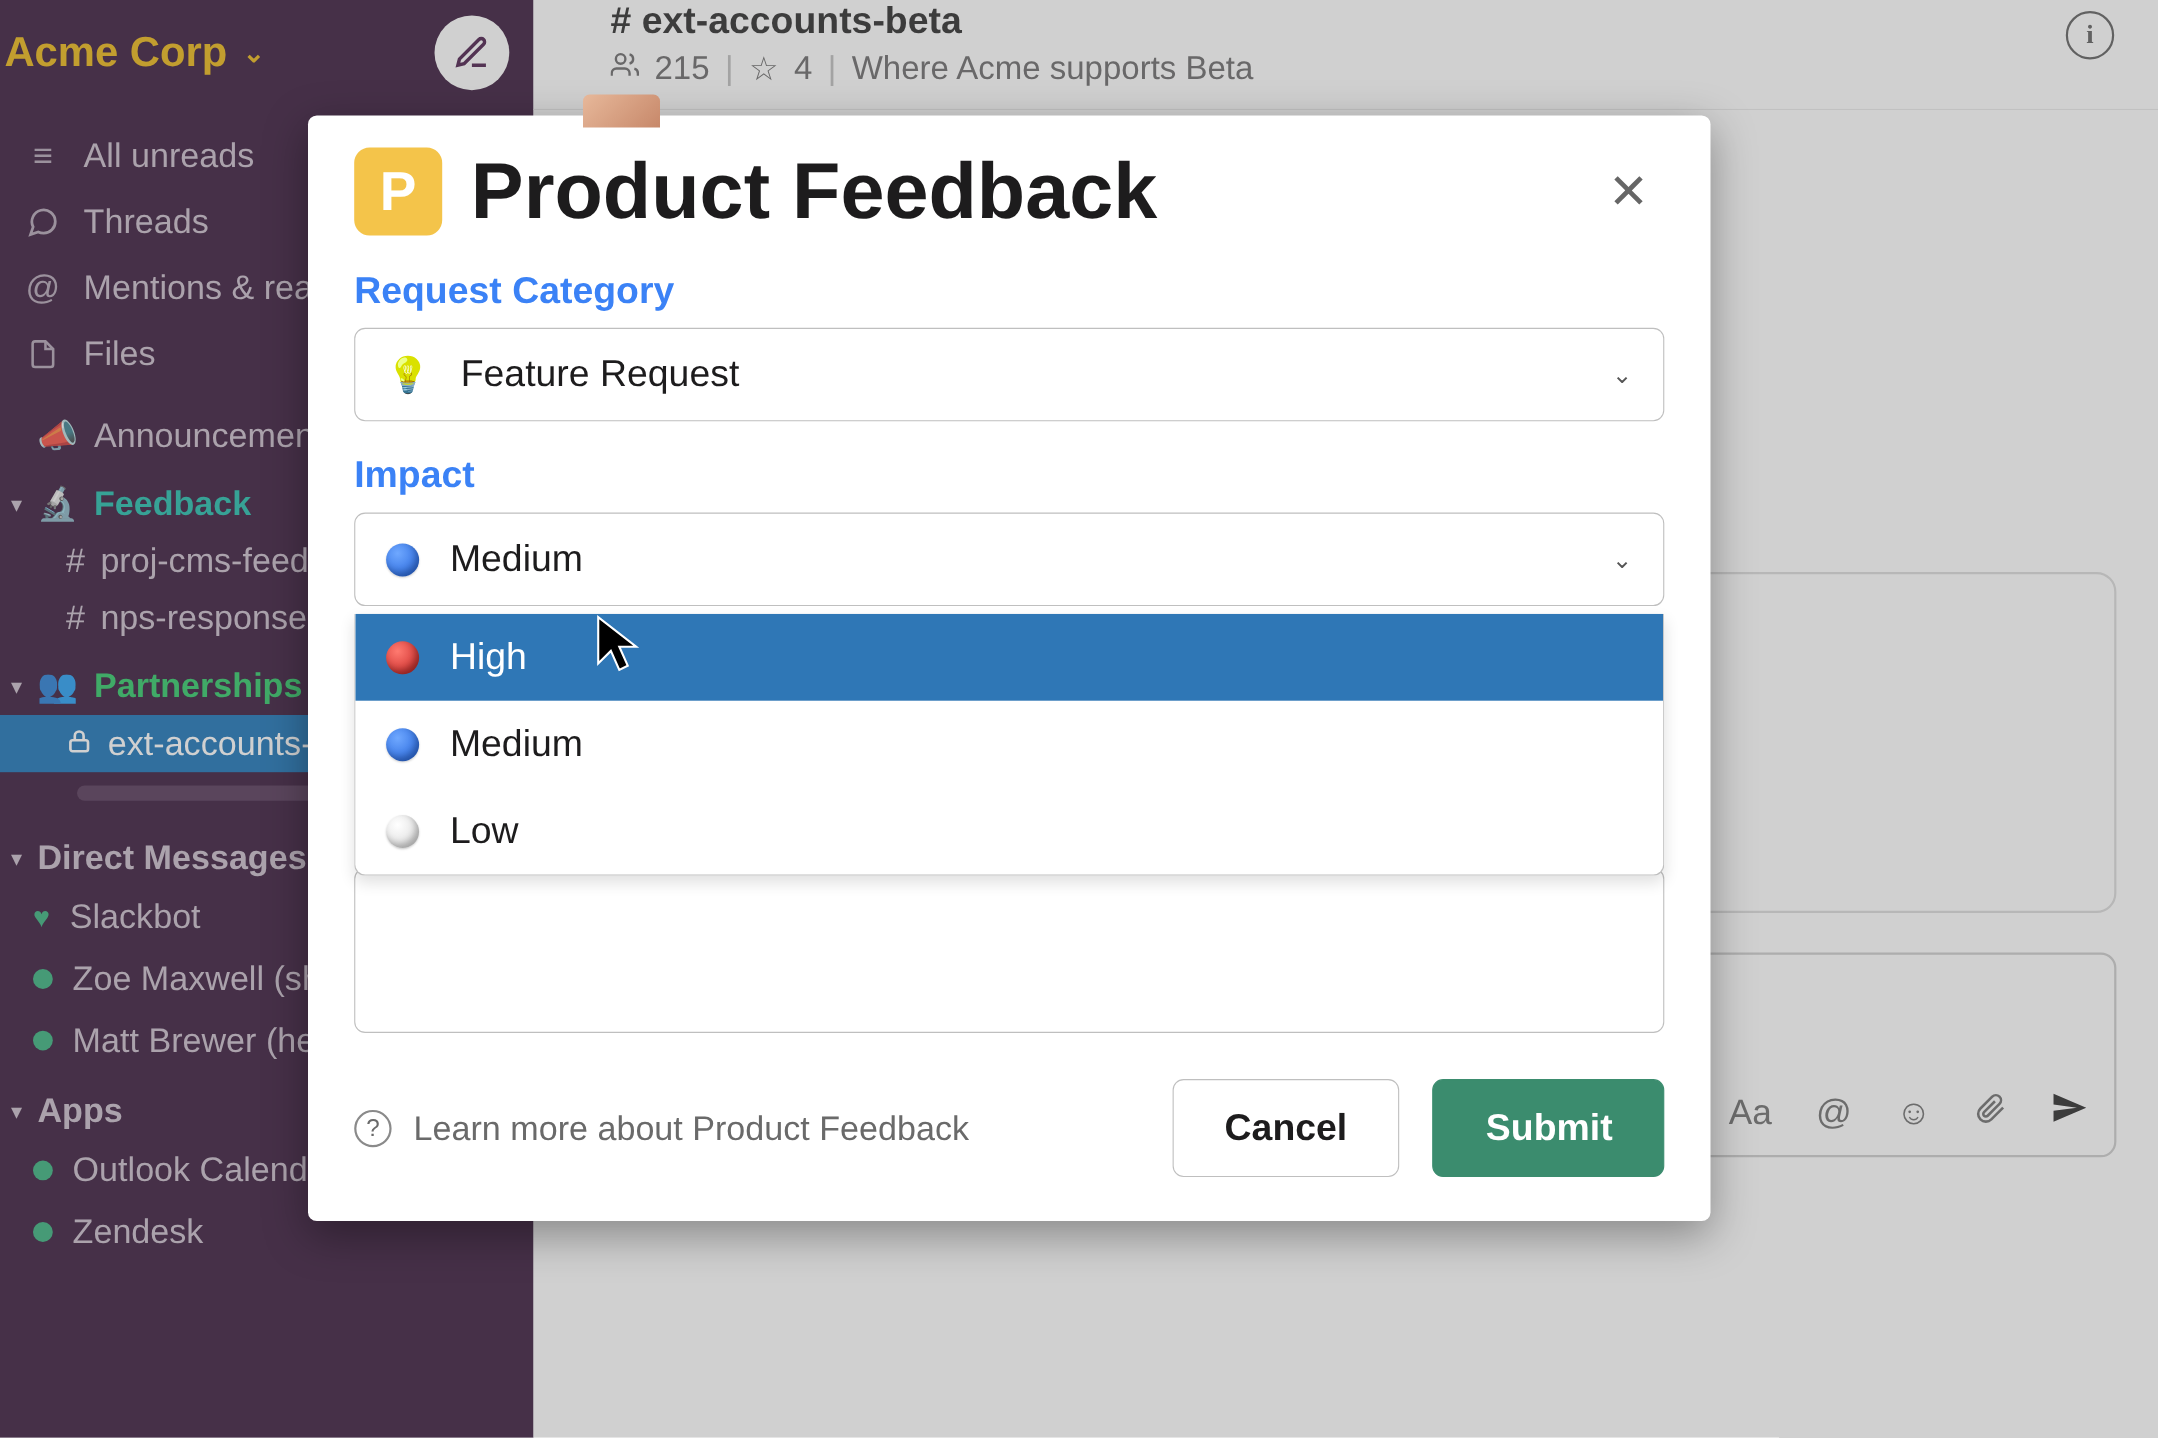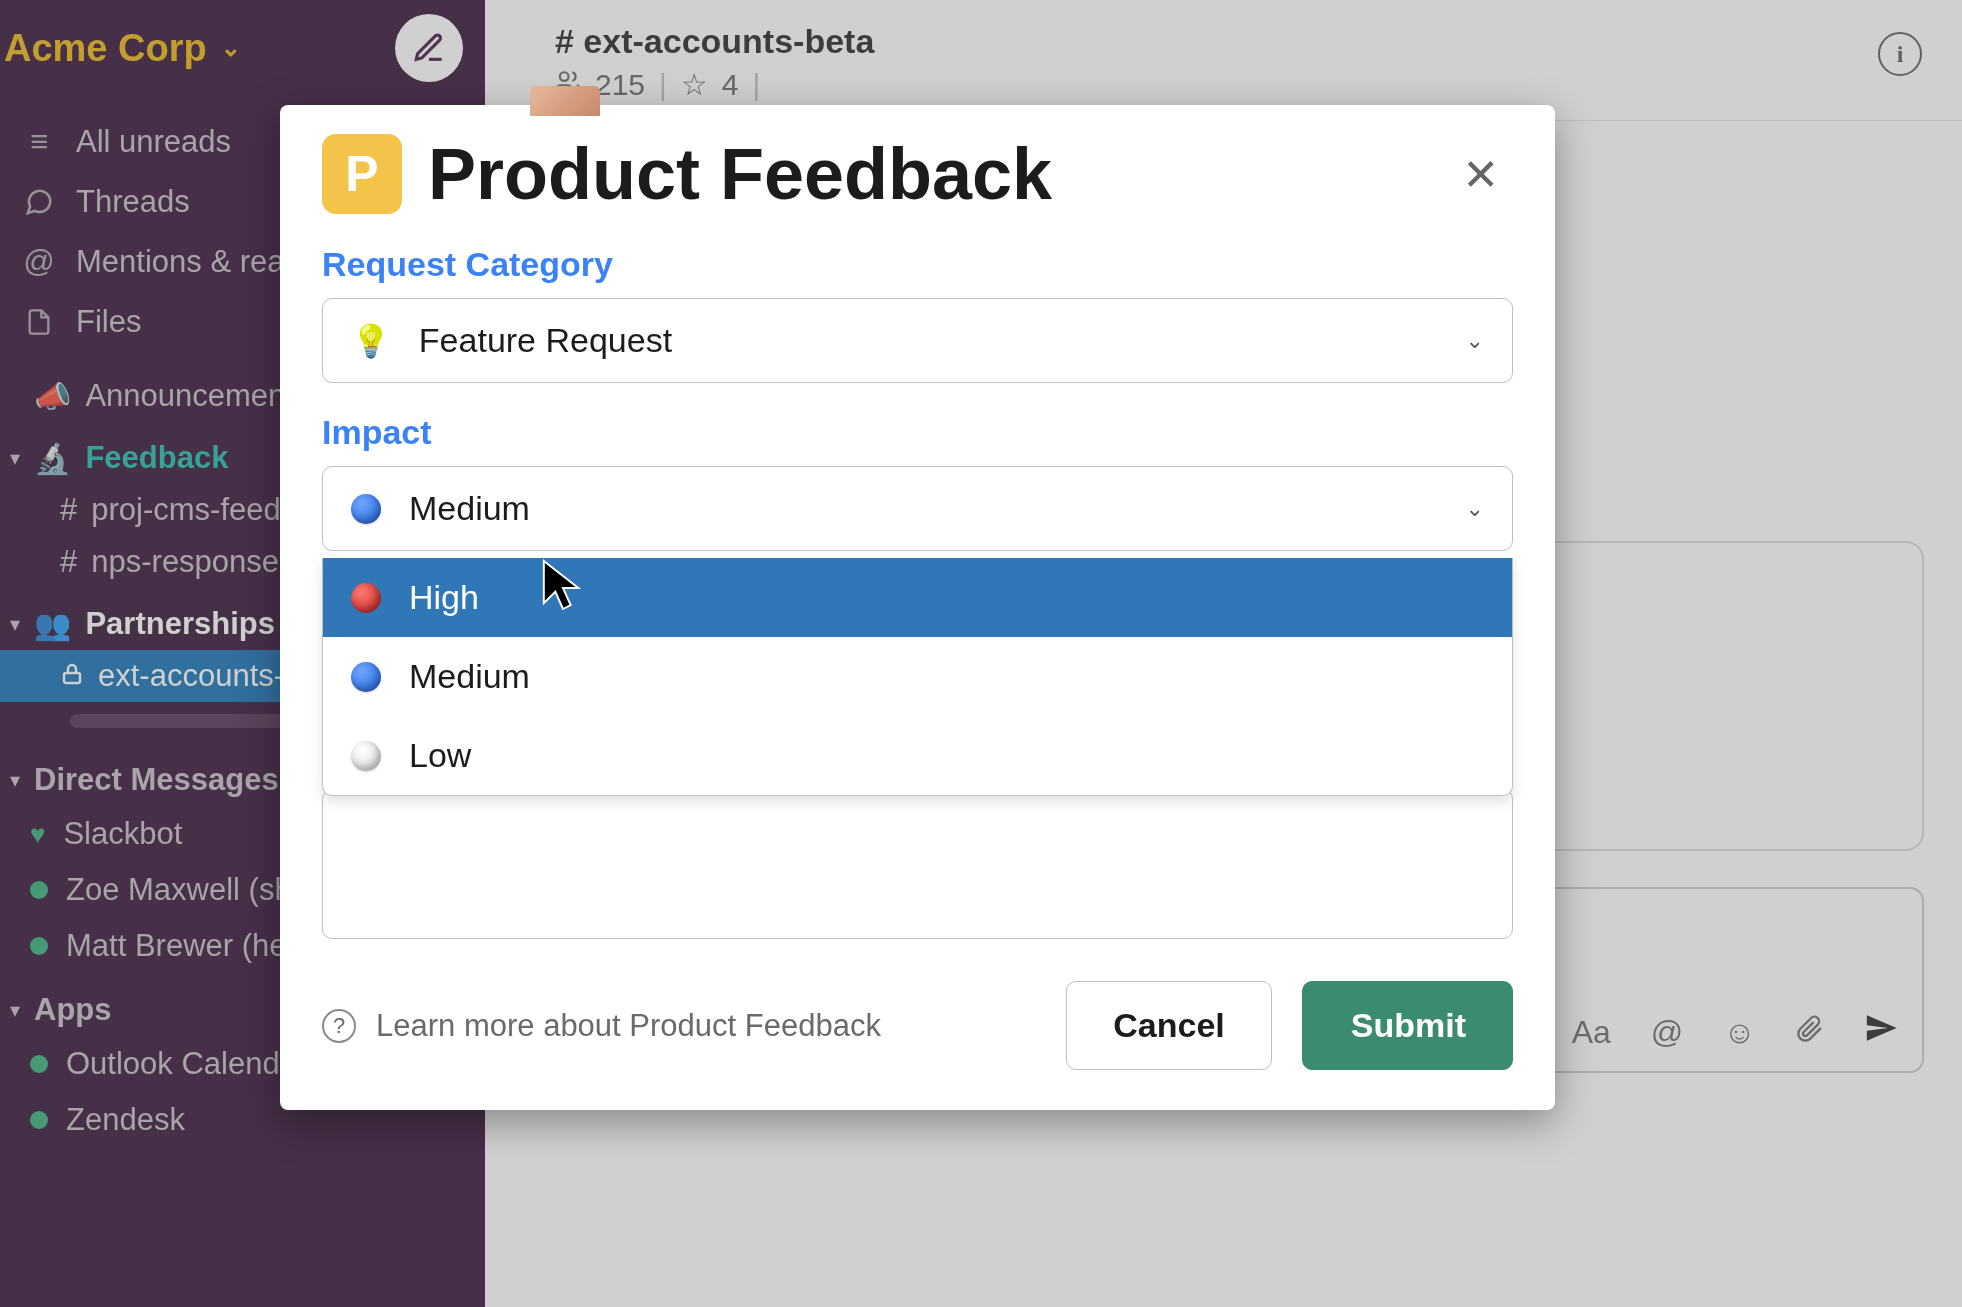--- a/index.html
+++ b/index.html
@@ -25,21 +25,21 @@
 .chan.active { background: #0b6bb3; color: #fff; }
 
 .dm-item { display: flex; align-items: center; gap: 18px; padding: 10px 22px 10px 30px; font-size: 31px; color: #c6b9c8; white-space: nowrap; }
 .presence { width: 18px; height: 18px; border-radius: 50%; background: #2bac76; flex-shrink: 0; }
 .heart { color: #2bac76; font-size: 26px; }
 
 .mini-scroll { margin: 12px 40px 8px 70px; height: 14px; background: #4a2a4d; border-radius: 7px; width: 300px; }
 
 
 .main { flex: 1; background: #fff; display: flex; flex-direction: column; position: relative; }
-.chan-header { display: flex; align-items: flex-start; justify-content: space-between; padding: 0 40px 18px 70px; border-bottom: 1px solid #e8e8e8; margin-top: 22px; }
+.chan-header { display: flex; align-items: flex-start; justify-content: space-between; padding: 0 40px 18px 70px; border-bottom: 1px solid #e8e8e8; }
 .chan-title { font-size: 34px; font-weight: 800; color: #1d1c1d; }
 .chan-meta { display: flex; align-items: center; gap: 14px; font-size: 30px; color: #616061; margin-top: 6px; }
 .meta-sep { color: #bbb; }
 .info-btn { width: 44px; height: 44px; border: 2.5px solid #555; border-radius: 50%; display: flex; align-items: center; justify-content: center; font-size: 24px; font-weight: 700; color: #555; font-family: Georgia, serif; margin-top: 10px;}
 
 .thread-box { margin: 420px 38px 0 40px; border: 2px solid #d9d9d9; border-radius: 18px; height: 310px; }
 
 .composer { margin: 36px 38px 0 40px; border: 2px solid #c9c9c9; border-radius: 14px; }
 .composer-input { height: 108px; }
 .composer-bar { display: flex; align-items: center; justify-content: space-between; padding: 14px 24px 18px 24px; }
@@ -155,21 +155,21 @@
       <span>proj-cms-feedback</span>
     </div>
     <div class="chan">
       <span>#</span>
       <span>nps-responses</span>
     </div>
 
     <div class="section-hd">
       <span class="caret">▾</span>
       <span class="emoji">👥</span>
-      <span style="color:#ffffff;font-weight:800;">Partnerships</span>
+      <span style="color:#22c55e;font-weight:800;">Partnerships</span>
     </div>
     <div class="chan active">
       <span><svg width="24" height="24" viewBox="0 0 24 24" fill="none" stroke="#fff" stroke-width="2.4">
             <rect x="4" y="11" width="16" height="10" rx="2"></rect>
             <path d="M8 11V7a4 4 0 0 1 8 0v4"></path>
           </svg></span>
       <span>ext-accounts-beta</span>
     </div>
 
     <div class="mini-scroll"></div>
@@ -216,20 +216,21 @@
                 <path d="M16 21v-2a4 4 0 0 0-4-4H5a4 4 0 0 0-4 4v2"></path>
                 <circle cx="8.5" cy="7" r="4"></circle>
                 <path d="M23 21v-2a4 4 0 0 0-3-3.87"></path>
                 <path d="M16 3.13a4 4 0 0 1 0 7.75"></path>
               </svg></span>
           <span>215</span>
           <span class="meta-sep">|</span>
           <span>☆</span>
           <span>4</span>
           <span class="meta-sep">|</span>
+          <span>Where Acme supports Beta</span>
         </div>
       </div>
       <div class="info-btn">
         <span>i</span>
       </div>
     </div>
 
     <div class="thread-box"></div>
 
     <div class="composer">

